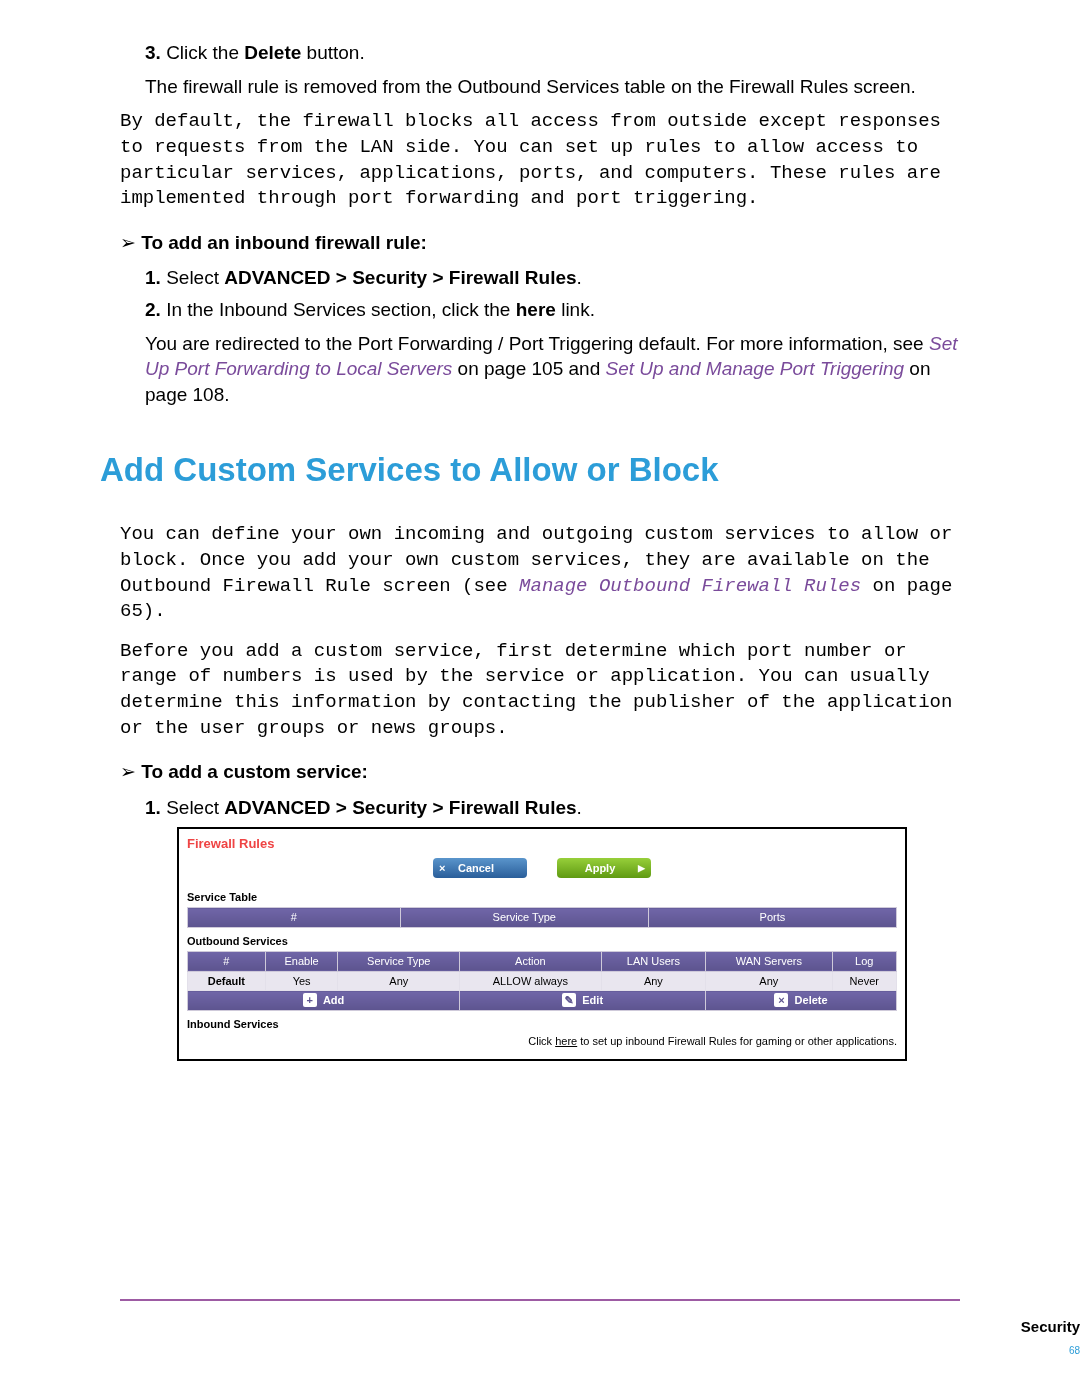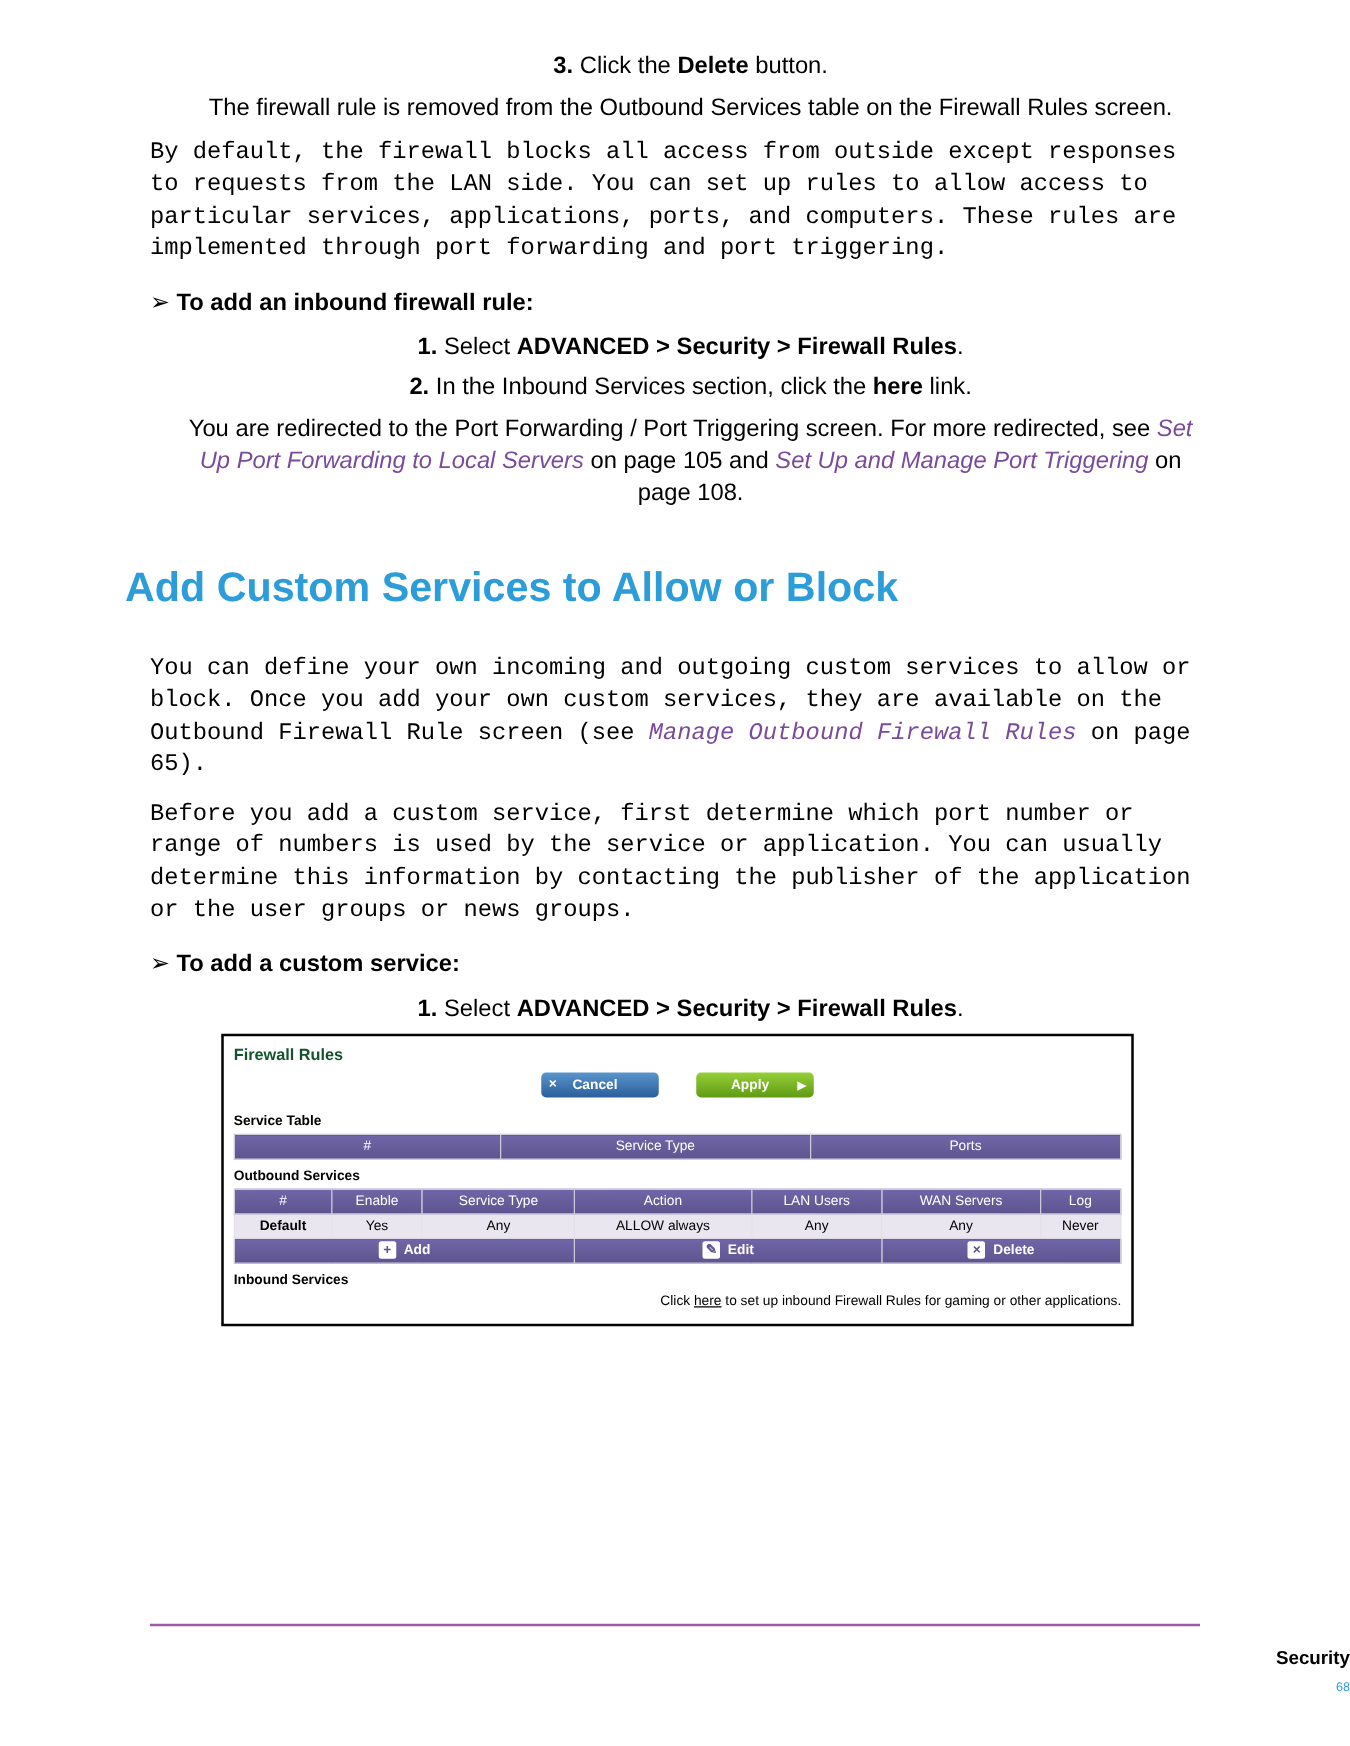--- a/index.html
+++ b/index.html
@@ -33,21 +33,20 @@
     text-align:center;
     font-weight:bold;
     font-size:15px;
     margin-bottom:55px;
   }
   .indent-ol{
     margin-left:25px;
   }
   .step{
     margin-bottom:6px;
-    text-align:center;
   }
   .step-num{font-weight:bold;}
   .note-under{
     margin-top:8px;
     margin-bottom:10px;
   }
   h2.blue{
     color:var(--accent-blue);
     font-size:27px;
     font-weight:bold;
@@ -76,21 +75,21 @@
     border:2px solid #000;
     margin:6px 0 0 32px;
     width:730px;
     padding:6px 8px 10px 8px;
     font-family:Verdana, Arial, sans-serif;
     font-size:11px;
     background:#fff;
     box-sizing:border-box;
   }
   .fig-title{
-    color:#14532d;
+    color:#ef4444;
     font-weight:bold;
     font-size:13px;
     margin-bottom:4px;
   }
   .fig-top{
     display:flex;
     justify-content:center;
     gap:30px;
     padding:2px 0 6px 0;
   }
@@ -183,21 +182,21 @@
       <span>
         <span>Select </span><span class="bold">ADVANCED &gt; Security &gt; Firewall Rules</span><span>.</span>
       </span>
     </div>
     <div class="step">
       <span class="step-num">2.</span>
       <span>
         <span>In the Inbound Services section, click the </span><span class="bold">here</span><span> link.</span>
       </span>
       <div class="note-under">
-        <span>You are redirected to the Port Forwarding / Port Triggering screen. For more redirected, see </span><span class="link">Set Up Port Forwarding to Local Servers</span><span> on page 105 and </span><span class="link">Set Up and Manage Port Triggering</span><span> on page 108.</span>
+        <span>You are redirected to the Port Forwarding / Port Triggering default. For more information, see </span><span class="link">Set Up Port Forwarding to Local Servers</span><span> on page 105 and </span><span class="link">Set Up and Manage Port Triggering</span><span> on page 108.</span>
       </div>
     </div>
   </div>
 
   <h1 class="blue">Add Custom Services to Allow or Block</h1>
 
   <p class="para">
     <span>You can define your own incoming and outgoing custom services to allow or block. Once you add your own custom services, they are available on the Outbound Firewall Rule screen (see </span><span class="link">Manage Outbound Firewall Rules</span><span> on page 65).</span>
   </p>
   <p class="para">Before you add a custom service, first determine which port number or range of numbers is used by the service or application. You can usually determine this information by contacting the publisher of the application or the user groups or news groups.</p>

